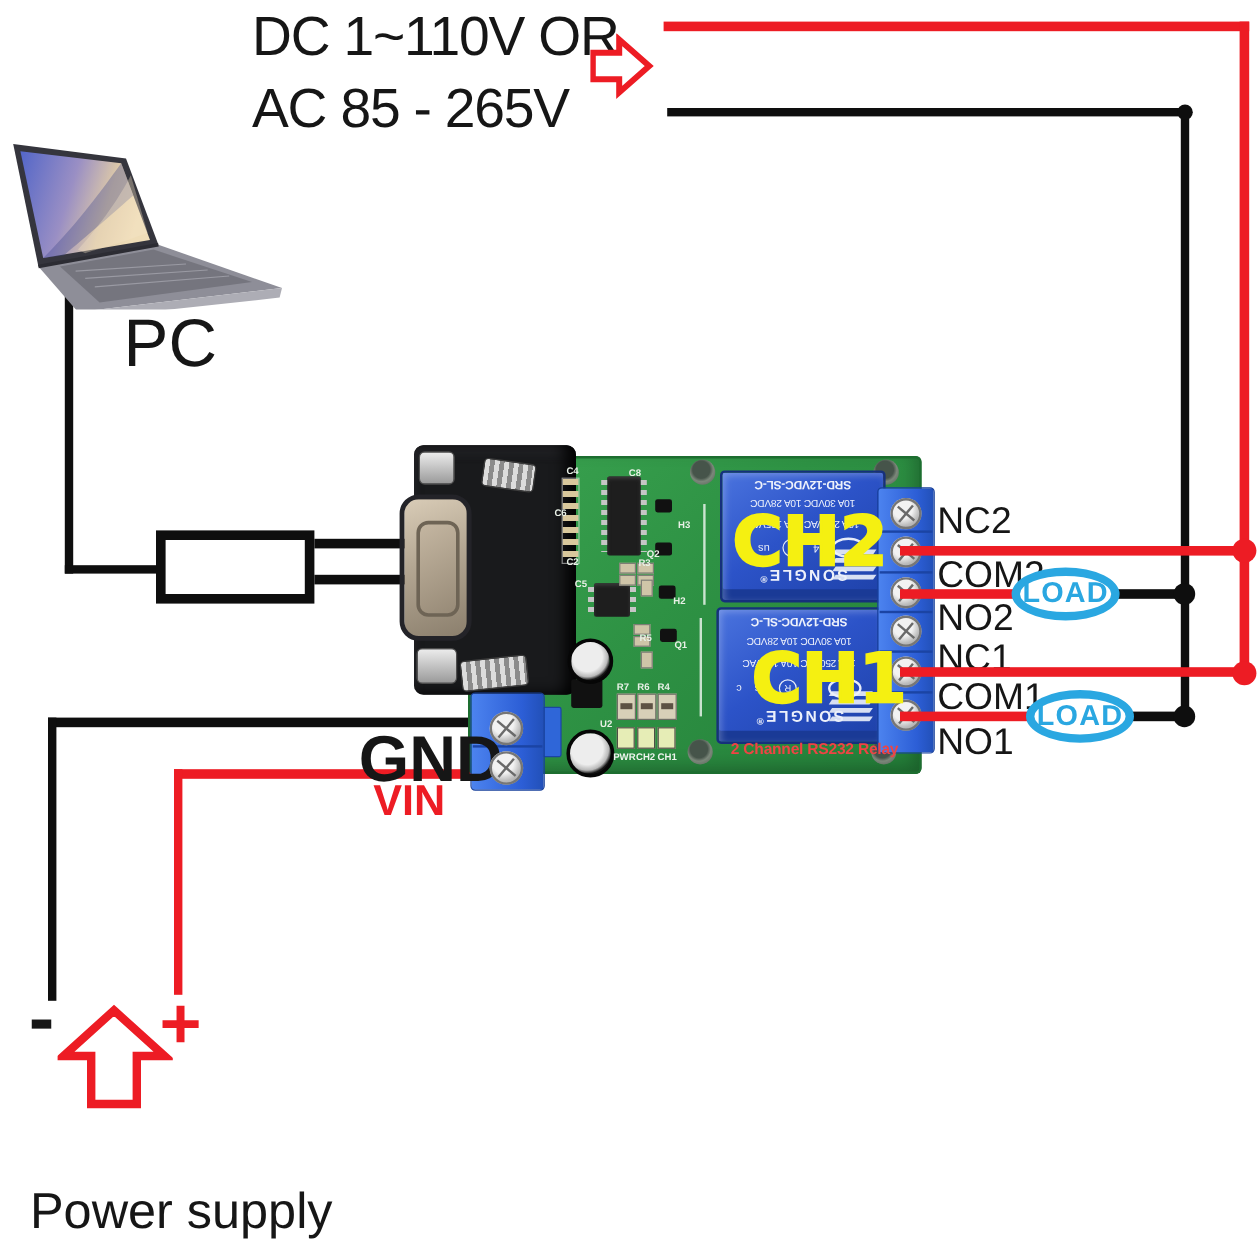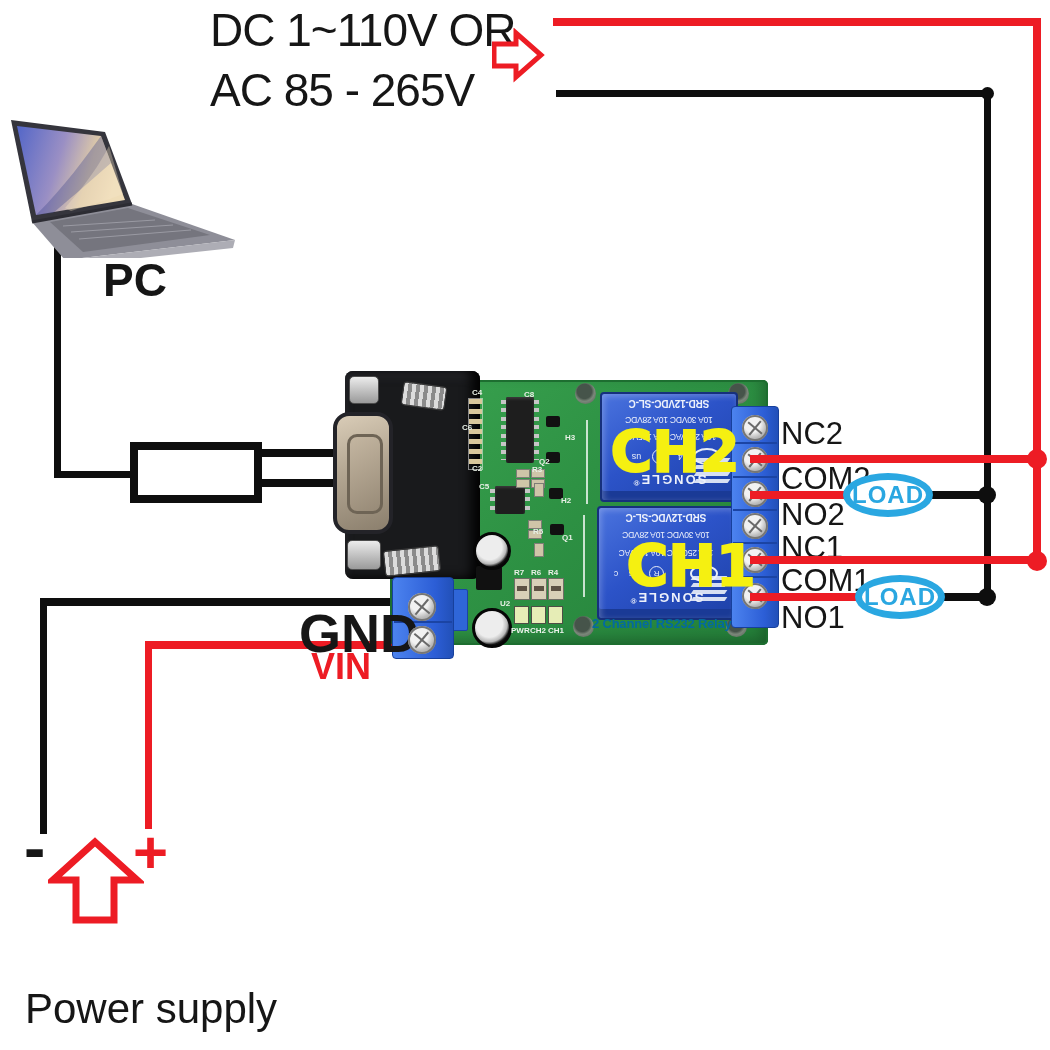--- a/index.html
+++ b/index.html
@@ -71,21 +71,21 @@
           background:linear-gradient(90deg,#4c83ef 0%,#2c5ed6 70%,#2250b8 100%);}
   .tsep{position:absolute;left:2px;right:2px;height:2px;background:#1b44a4;z-index:3;}
   .screw{position:absolute;border-radius:50%;z-index:4;
          background:radial-gradient(circle at 40% 35%,#f2f2f2 0 35%,#bcbcbc 60%,#898989 100%);
          box-shadow:inset 0 0 0 2px #76虚76;box-shadow:inset 0 0 0 2px #767676;}
   .screw::before,.screw::after{content:"";position:absolute;left:15%;right:15%;top:46%;height:8%;
          background:#6a6a6a;transform:rotate(40deg);}
   .screw::after{transform:rotate(-50deg);}
   .tab{position:absolute;background:#2f66d8;border:1px solid #1b44a4;border-radius:2px;z-index:2;box-sizing:border-box;}
   .silktitle{position:absolute;left:592px;top:616px;z-index:4;font-size:13px;font-weight:bold;
-             color:#0369a1;letter-spacing:-0.2px;white-space:nowrap;}
+             color:#ef4444;letter-spacing:-0.2px;white-space:nowrap;padding-left:17px;}
   .ledlab{position:absolute;font-size:8px;font-weight:bold;color:#eef4ee;z-index:4;line-height:1;}
   .usbbox{position:absolute;left:130px;top:442px;width:132px;height:61px;background:#fff;
           border:8px solid #0e0e0e;box-sizing:border-box;z-index:2;}
   svg{position:absolute;}
 </style>
 </head>
 <body>
 
 <div id="canvas">
 
@@ -121,21 +121,21 @@
     <path d="M 31 107 C 60 78 80 50 96 28 L 106 55 C 80 78 60 95 48 105 Z" fill="rgba(60,70,140,0.35)"></path>
     <path d="M 60 100 C 85 72 98 50 104 38 L 118 86 C 95 95 75 100 66 103 Z" fill="rgba(245,230,200,0.35)"></path>
     <polygon points="27,114 127,96 230,132 60,152" fill="#8e8e98"></polygon>
     <polygon points="45,114 123,100 205,127 78,144" fill="#75757e"></polygon>
     <line x1="27" y1="114" x2="127" y2="96" stroke="#2c2c33" stroke-width="3"></line>
     <line x1="58" y1="118" x2="150" y2="112" stroke="#9a9aa3" stroke-width="1"></line>
     <line x1="66" y1="124" x2="168" y2="117" stroke="#9a9aa3" stroke-width="1"></line>
     <line x1="74" y1="131" x2="186" y2="122" stroke="#9a9aa3" stroke-width="1"></line>
     <polygon points="60,152 230,132 228,140 62,158" fill="#adadb5"></polygon>
   </svg>
-  <div class="t" style="left:103px;top:254px;font-size:46px;font-weight:bold;">PC</div>
+  <div class="t" style="left:103px;top:254px;font-size:56px;">PC</div>
 
   <div class="wire" style="left:54px;top:226px;width:7px;height:252px;"></div>
   <div class="wire" style="left:54px;top:471px;width:80px;height:7px;"></div>
 
   <div class="usbbox"></div>
   <div class="wire" style="left:258px;top:449px;width:84px;height:8px;"></div>
   <div class="wire" style="left:258px;top:479px;width:84px;height:8px;"></div>
 
   <div class="wire" style="left:40px;top:598px;width:358px;height:8px;"></div>
   <div class="wire" style="left:40px;top:598px;width:7px;height:236px;"></div>

